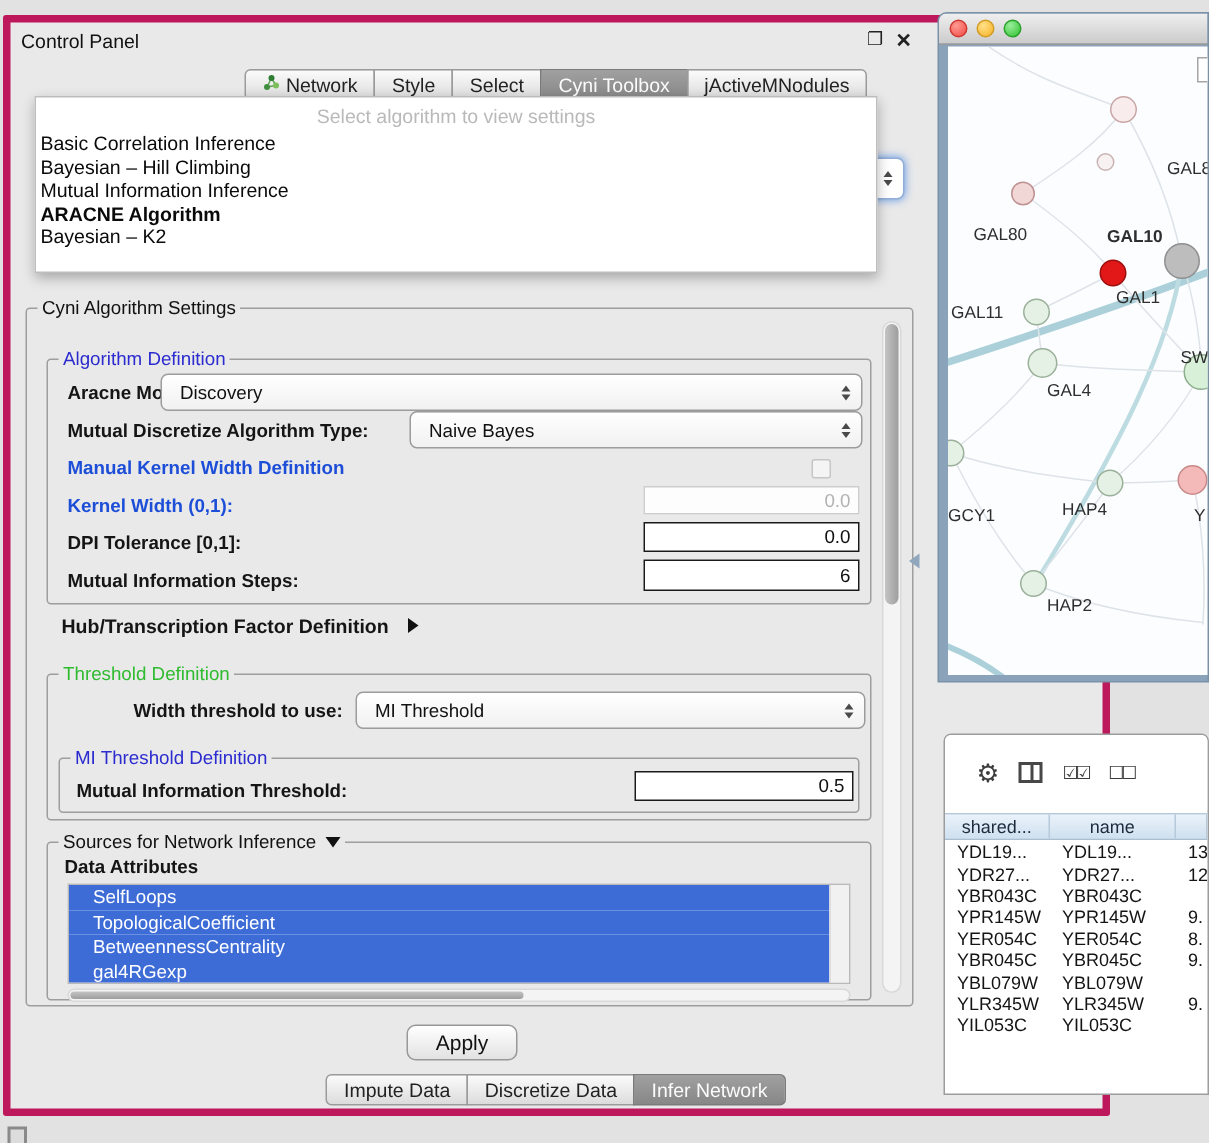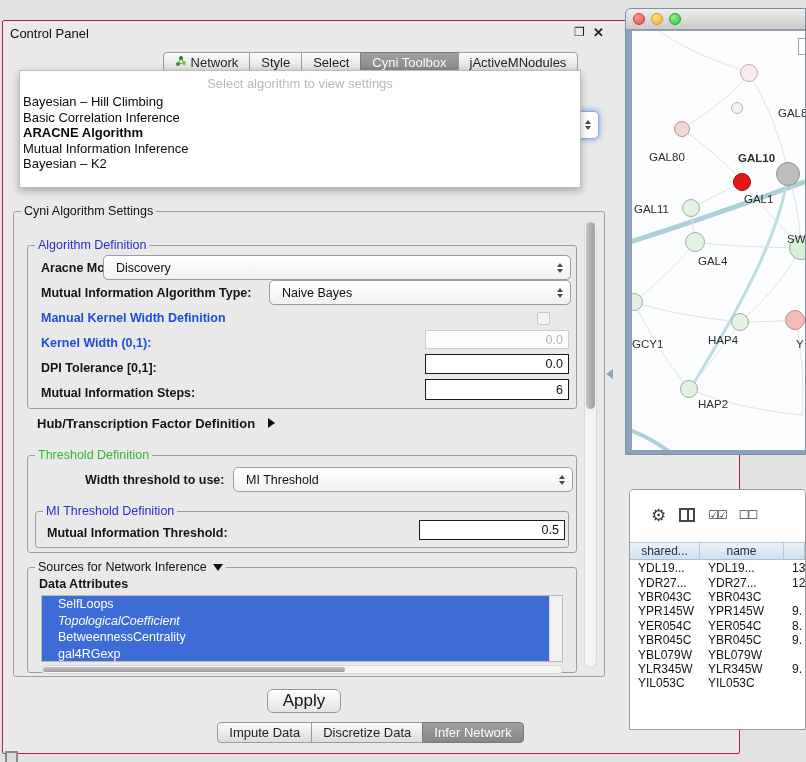--- a/index.html
+++ b/index.html
@@ -1,20 +1,20 @@
 <!DOCTYPE html>
 <html><head>
 <meta charset="utf-8">
 <style>
   *{box-sizing:border-box;margin:0;padding:0}
   html,body{width:806px;height:762px}
   body{position:relative;overflow:hidden;background:#e2e2e2;font-family:"Liberation Sans",sans-serif;color:#111}
 
   
-  .control-panel{position:absolute;left:2px;top:20px;width:738px;height:734px;background:#e9e9e9;border:1px solid #be185d;border-radius:2px}
+  .control-panel{position:absolute;left:2px;top:10px;width:738px;height:734px;background:#e9e9e9;border:5px solid #be185d;border-radius:2px}
   .cp-title{position:absolute;left:7px;top:5px;font-size:13px;color:#111}
   .cp-btn{position:absolute;top:4px;font-size:12px;color:#222;cursor:default}
   .cp-float{left:571px}
   .cp-close{left:590px;font-weight:bold;font-size:13px}
 
   .cp-tabs,.bottom-tabs{position:absolute;left:0;width:100%;display:flex;justify-content:center}
   .cp-tabs{top:31px}
   .bottom-tabs{top:701px}
   .tab{height:21px;padding:0 11px;font-size:13px;color:#222;background:linear-gradient(#fbfbfb,#dcdcdc);border:1px solid #9b9b9b;margin-left:-1px;display:flex;align-items:center;gap:4px;white-space:nowrap}
   .tab:first-child{border-radius:4px 0 0 4px}
@@ -54,21 +54,21 @@
   .scrollbar-h{position:absolute;background:#f4f4f4;border:1px solid #d9d9d9;border-radius:5px}
   .scrollbar-h .thumb{position:absolute;top:1px;bottom:1px;left:1px;width:58%;background:linear-gradient(#c4c4c4,#9e9e9e);border-radius:4px}
 
   .caret-right{width:0;height:0;border-top:5px solid transparent;border-bottom:5px solid transparent;border-left:7px solid #111;display:inline-block}
   .caret-down{width:0;height:0;border-left:5px solid transparent;border-right:5px solid transparent;border-top:7px solid #111;display:inline-block}
 
   .listbox{position:absolute;background:#fff;border:1px solid #b9b9b9;overflow:hidden}
   .listbox .vtrack{position:absolute;right:0;top:0;bottom:0;width:13px;background:#f1f1f1;border-left:1px solid #ddd}
   .list-item{height:16.5px;line-height:16.5px;color:#fff;font-size:12.5px;padding-left:16px;width:calc(100% - 13px);white-space:nowrap}
 
-  .apply-btn{position:absolute;left:264px;top:668px;width:74px;height:24px;background:linear-gradient(#ffffff,#e2e2e2);border:1px solid #989898;border-radius:6px;font-size:17px;color:#111;text-align:center}
+  .apply-btn{position:absolute;left:264px;top:668px;width:74px;height:24px;background:linear-gradient(#ffffff,#e2e2e2);border:1px solid #989898;border-radius:6px;font-size:14px;color:#111;text-align:center}
 
   
   .network-window{position:absolute;left:625px;top:8px;width:181px;height:447px;background:#8aa2ba;border:1px solid #7b91a8;border-radius:6px 0 0 0;overflow:hidden}
   .nw-titlebar{position:absolute;left:0;top:0;width:100%;height:21px;background:linear-gradient(#efefef,#cbcbcb);border-bottom:1px solid #999;display:flex;align-items:center;gap:6px;padding-left:7px}
   .tlight{width:12px;height:12px;border-radius:50%}
   .tl-red{background:radial-gradient(circle at 35% 30%,#ff9a94,#f04b44);border:1px solid #ce3a34}
   .tl-yellow{background:radial-gradient(circle at 35% 30%,#ffe087,#f6b226);border:1px solid #d29b23}
   .tl-green{background:radial-gradient(circle at 35% 30%,#9aee9a,#30c131);border:1px solid #2aa22b}
   .nw-canvas{position:absolute;left:6px;top:22px;width:175px;height:419px;background:#fcfdfe;overflow:hidden}
   .nw-canvas svg{position:absolute;left:0;top:0}
@@ -132,24 +132,24 @@
   <div class="algo-combo">
     <span class="steppers">
         <i class="tri-up"></i>
         <i class="tri-down"></i>
       </span>
   </div>
 
   <div class="algo-popup">
     <div class="algo-ph">Select algorithm to view settings</div>
     <div>
+        <div class="algo-item">Basic Correlation Inference</div>
         <div class="algo-item">Bayesian – Hill Climbing</div>
-        <div class="algo-item">Basic Correlation Inference</div>
+        <div class="algo-item">Mutual Information Inference</div>
         <div class="algo-item selected">ARACNE Algorithm</div>
-        <div class="algo-item">Mutual Information Inference</div>
         <div class="algo-item">Bayesian – K2</div>
       </div>
   </div>
 
   <div class="group" style="left:10px;top:190px;width:592px;height:466px">
     <span class="legend">Cyni Algorithm Settings</span>
     <div class="scrollbar-v" style="right:7px;top:8px;width:13px;height:448px">
         <div class="thumb"></div>
       </div>
   </div>
@@ -158,21 +158,21 @@
     <span class="legend blue">Algorithm Definition</span>
   </div>
   <div class="blabel" style="left:38px;top:240px">Aracne Mode:</div>
   <div class="combo" style="left:100px;top:234px;width:468px;height:25px">
     <span>Discovery</span>
     <span class="steppers">
         <i class="tri-up"></i>
         <i class="tri-down"></i>
       </span>
   </div>
-  <div class="blabel" style="left:38px;top:265px">Mutual Information Algorithm Type:</div>
+  <div class="blabel" style="left:38px;top:265px">Mutual Discretize Algorithm Type:</div>
   <div class="combo" style="left:266px;top:259px;width:302px;height:25px">
     <span>Naive Bayes</span>
     <span class="steppers">
         <i class="tri-up"></i>
         <i class="tri-down"></i>
       </span>
   </div>
   <div class="blabel disabled" style="left:38px;top:290px">Manual Kernel Width Definition</div>
   <div class="checkbox" style="left:534px;top:291px"></div>
   <div class="blabel disabled" style="left:38px;top:315px">Kernel Width (0,1):</div>
@@ -207,21 +207,21 @@
   <div class="group" style="left:24px;top:546px;width:550px;height:106px">
     <span class="legend">
       <span>Sources for Network Inference</span>
       <span class="caret-down"></span>
     </span>
   </div>
   <div class="blabel" style="left:36px;top:556px">Data Attributes</div>
   <div class="listbox" style="left:38px;top:574px;width:522px;height:67px">
     <div>
         <div class="list-item" style="background: rgb(61, 108, 215);">SelfLoops</div>
-        <div class="list-item" style="background: rgb(61, 108, 215); font-style: italic;">TopologicalCoefficient</div>
+        <div class="list-item" style="background: rgb(61, 108, 215);">TopologicalCoefficient</div>
         <div class="list-item" style="background: rgb(61, 108, 215);">BetweennessCentrality</div>
         <div class="list-item" style="background: rgb(61, 108, 215);">gal4RGexp</div>
       </div>
     <div class="vtrack"></div>
   </div>
   <div class="scrollbar-h" style="left:38px;top:644px;width:522px;height:9px">
       <div class="thumb"></div>
     </div>
 
   <button class="apply-btn">Apply</button>

